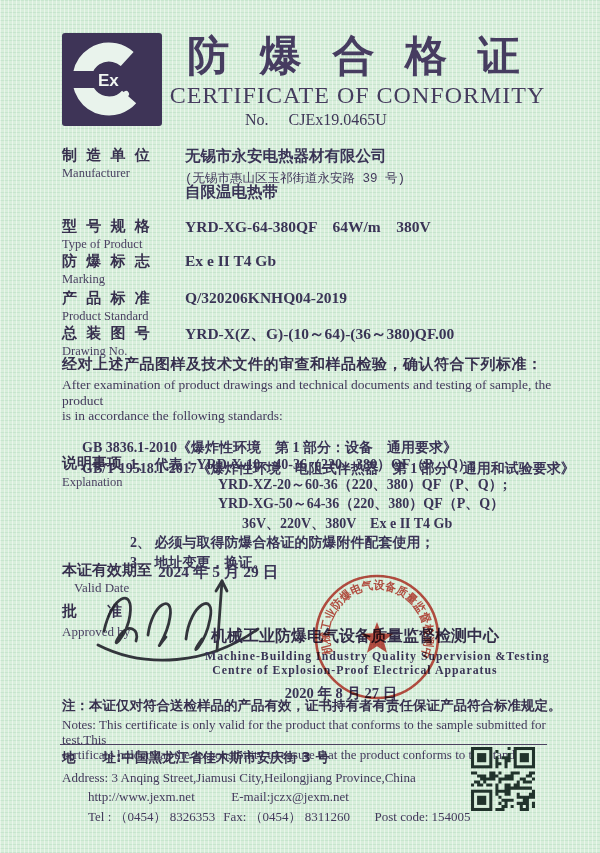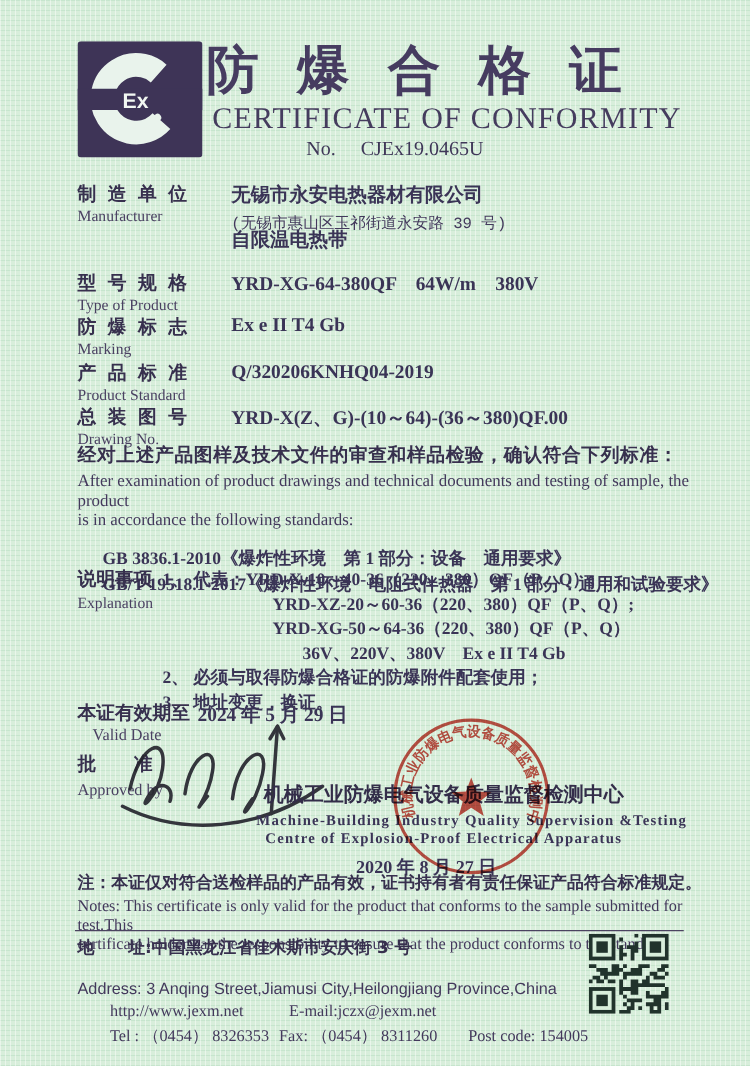--- a/index.html
+++ b/index.html
@@ -8,21 +8,21 @@
     position:relative;width:600px;height:853px;
     background-color:#d8eedb;
     background-image:
       repeating-linear-gradient(90deg, rgba(255,255,255,.45) 0 1px, transparent 1px 4px),
       repeating-linear-gradient(0deg, rgba(172,216,185,.40) 0 1px, transparent 1px 4px);
     color:#3b3353;
   }
 
   
   .logo{position:absolute;left:62px;top:33px;width:100px;height:93px;}
-  .title{position:absolute;left:165px;top:28px;width:385px;
+  .title{position:absolute;left:165px;top:28px;width:385px;text-align:center;
          font-size:42px;font-weight:bold;letter-spacing:8px;color:#463c60;white-space:nowrap;}
   .subtitle{position:absolute;left:165px;top:82px;width:385px;text-align:center;
          font-family:"Liberation Serif","DejaVu Serif",serif;font-size:24px;letter-spacing:1px;color:#453c5e;white-space:nowrap;}
   .no-line{position:absolute;left:245px;top:111px;font-family:"Liberation Serif","DejaVu Serif",serif;
          font-size:16px;color:#3f3758;}
   .no-line .num{margin-left:16px;}
 
   
   .field-row{position:absolute;left:62px;width:495px;}
   .field-row:nth-of-type(1){top:146px;}
@@ -80,21 +80,21 @@
   
   .notes{position:absolute;left:62px;top:697px;width:510px;}
   .notes-zh{font-size:13.5px;font-weight:bold;color:#37304e;white-space:nowrap;}
   .notes-en{font-family:"Liberation Serif","DejaVu Serif",serif;font-size:13px;line-height:14.8px;color:#43395c;margin-top:3px;}
 
   .divider{position:absolute;left:60px;top:744px;width:487px;border-top:1.6px solid #4b4360;}
 
   
   .contact{position:absolute;left:62px;top:749px;width:410px;}
   .c-zh{font-size:13.5px;font-weight:bold;color:#37304e;white-space:nowrap;}
-  .c-en{font-family:Liberation Sans, sans-serif;font-size:13px;color:#43395c;margin-top:16px;white-space:nowrap;}
+  .c-en{font-family:Liberation Serif, serif;font-size:13px;color:#43395c;margin-top:3px;white-space:nowrap;}
   .c-row{font-family:"Liberation Serif","DejaVu Serif",serif;font-size:13px;color:#43395c;margin-top:3px;
          padding-left:26px;white-space:nowrap;}
   .c-row .w1{display:inline-block;width:140px;}
   .c-row .w2{display:inline-block;width:132px;}
   .c-row .w3{display:inline-block;width:148px;}
   .qr{position:absolute;left:471px;top:747px;width:64px;height:64px;}
 </style>
 </head>
 <body>
 

